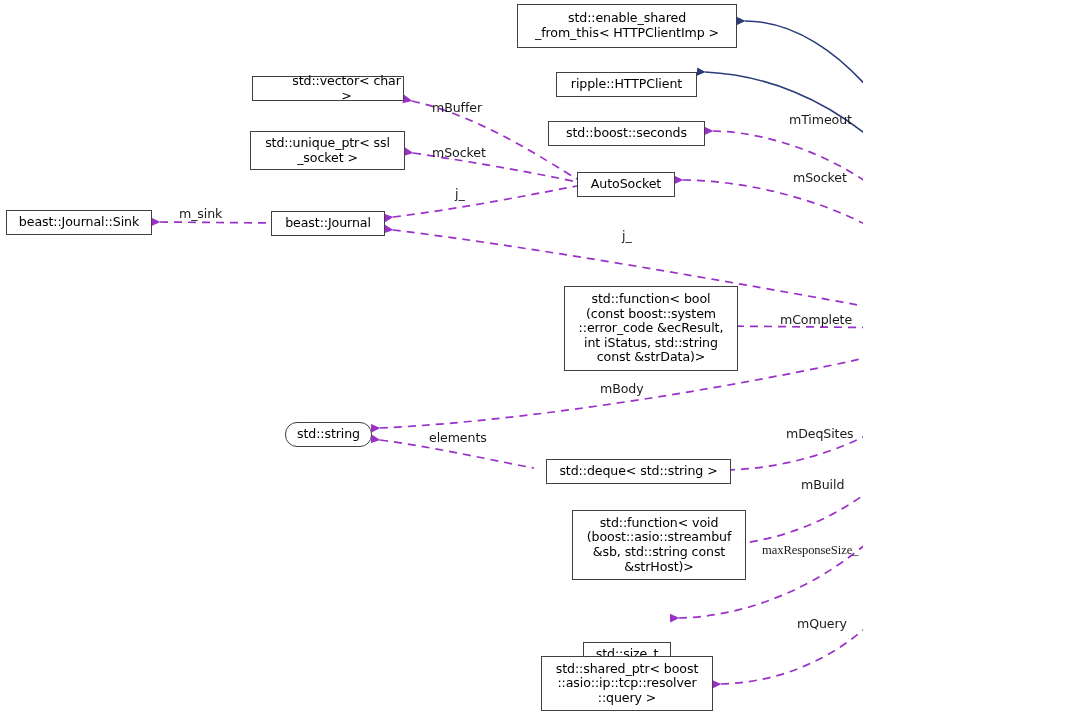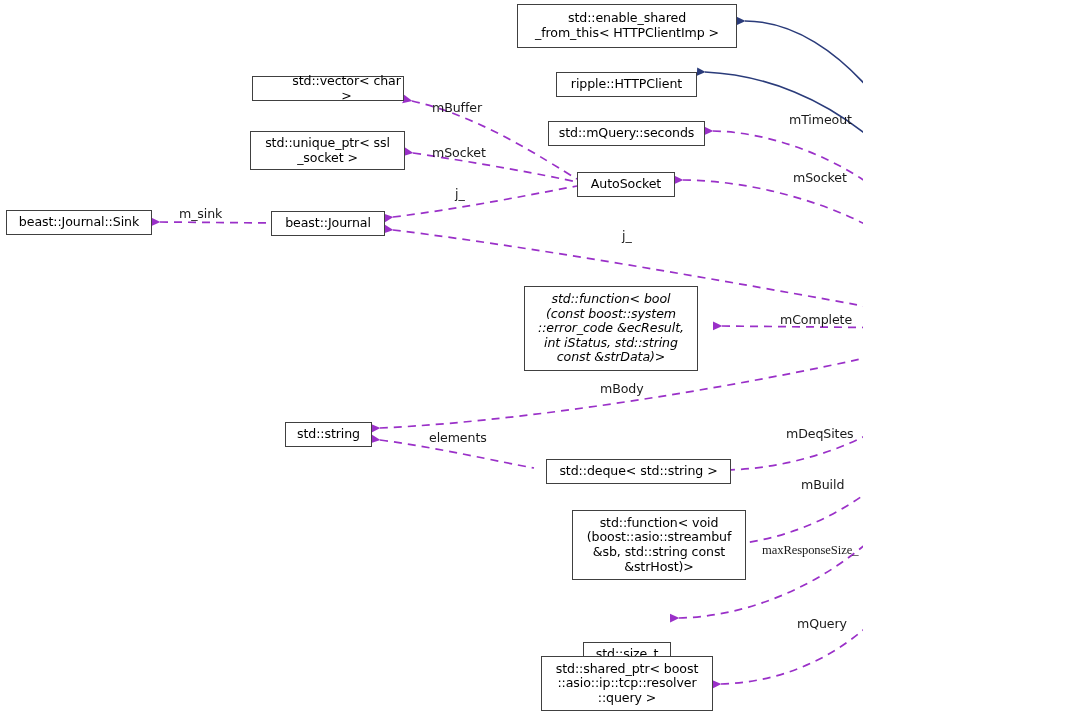--- a/index.html
+++ b/index.html
@@ -85,33 +85,33 @@
         <path d="M 160 222 L 271 223" fill="none" stroke="#9a30c8" stroke-width="1.7" stroke-dasharray="8,6" marker-start="url(#arrow-usage)"></path>
         <path d="M 380 440 C 440 448 500 462 534 468" fill="none" stroke="#9a30c8" stroke-width="1.7" stroke-dasharray="8,6" marker-start="url(#arrow-usage)"></path>
       </g>
   </svg>
 
   <div id="nodes-layer">
       <div class="node-box" style="left: 517px; top: 4px; width: 220px; height: 44px;">std::enable_shared
 _from_this&lt; HTTPClientImp &gt;</div>
       <div class="node-box" style="left: 556px; top: 72px; width: 141px; height: 25px;">ripple::HTTPClient</div>
       <div class="node-box" style="left: 252px; top: 76px; width: 152px; height: 25px; padding-left: 37px;">std::vector&lt; char &gt;</div>
-      <div class="node-box" style="left: 548px; top: 121px; width: 157px; height: 25px;">std::mQuery::seconds</div>
+      <div class="node-box" style="left: 548px; top: 121px; width: 157px; height: 25px;">std::boost::seconds</div>
       <div class="node-box" style="left: 250px; top: 131px; width: 155px; height: 39px;">std::unique_ptr&lt; ssl
 _socket &gt;</div>
       <div class="node-box" style="left: 577px; top: 172px; width: 98px; height: 25px;">AutoSocket</div>
       <div class="node-box" style="left: 6px; top: 210px; width: 146px; height: 25px;">beast::Journal::Sink</div>
       <div class="node-box" style="left: 271px; top: 211px; width: 114px; height: 25px;">beast::Journal</div>
-      <div class="node-box" style="left: 524px; top: 286px; width: 174px; height: 85px; font-style: italic;">std::function&lt; bool
+      <div class="node-box" style="left: 564px; top: 286px; width: 174px; height: 85px;">std::function&lt; bool
 (const boost::system
 ::error_code &amp;ecResult,
  int iStatus, std::string
 const &amp;strData)&gt;</div>
       <div class="node-box highlight" style="left: 913px; top: 316px; width: 165px; height: 25px;">ripple::HTTPClientImp</div>
-      <div class="node-box" style="left: 285px; top: 422px; width: 87px; height: 25px;">std::string</div>
+      <div class="node-box" style="left: 285px; top: 422px; width: 87px; height: 25px; border-radius: 12px;">std::string</div>
       <div class="node-box" style="left: 534px; top: 459px; width: 185px; height: 25px; margin-left: 12px;">std::deque&lt; std::string &gt;</div>
       <div class="node-box" style="left: 540px; top: 510px; width: 174px; height: 70px; margin-left: 32px;">std::function&lt; void
 (boost::asio::streambuf
 &amp;sb, std::string const
 &amp;strHost)&gt;</div>
       <div class="node-box" style="left: 583px; top: 642px; width: 88px; height: 25px; text-align: right;">std::size_t</div>
       <div class="node-box" style="left: 541px; top: 656px; width: 172px; height: 55px;">std::shared_ptr&lt; boost
 ::asio::ip::tcp::resolver
 ::query &gt;</div>
     </div>

